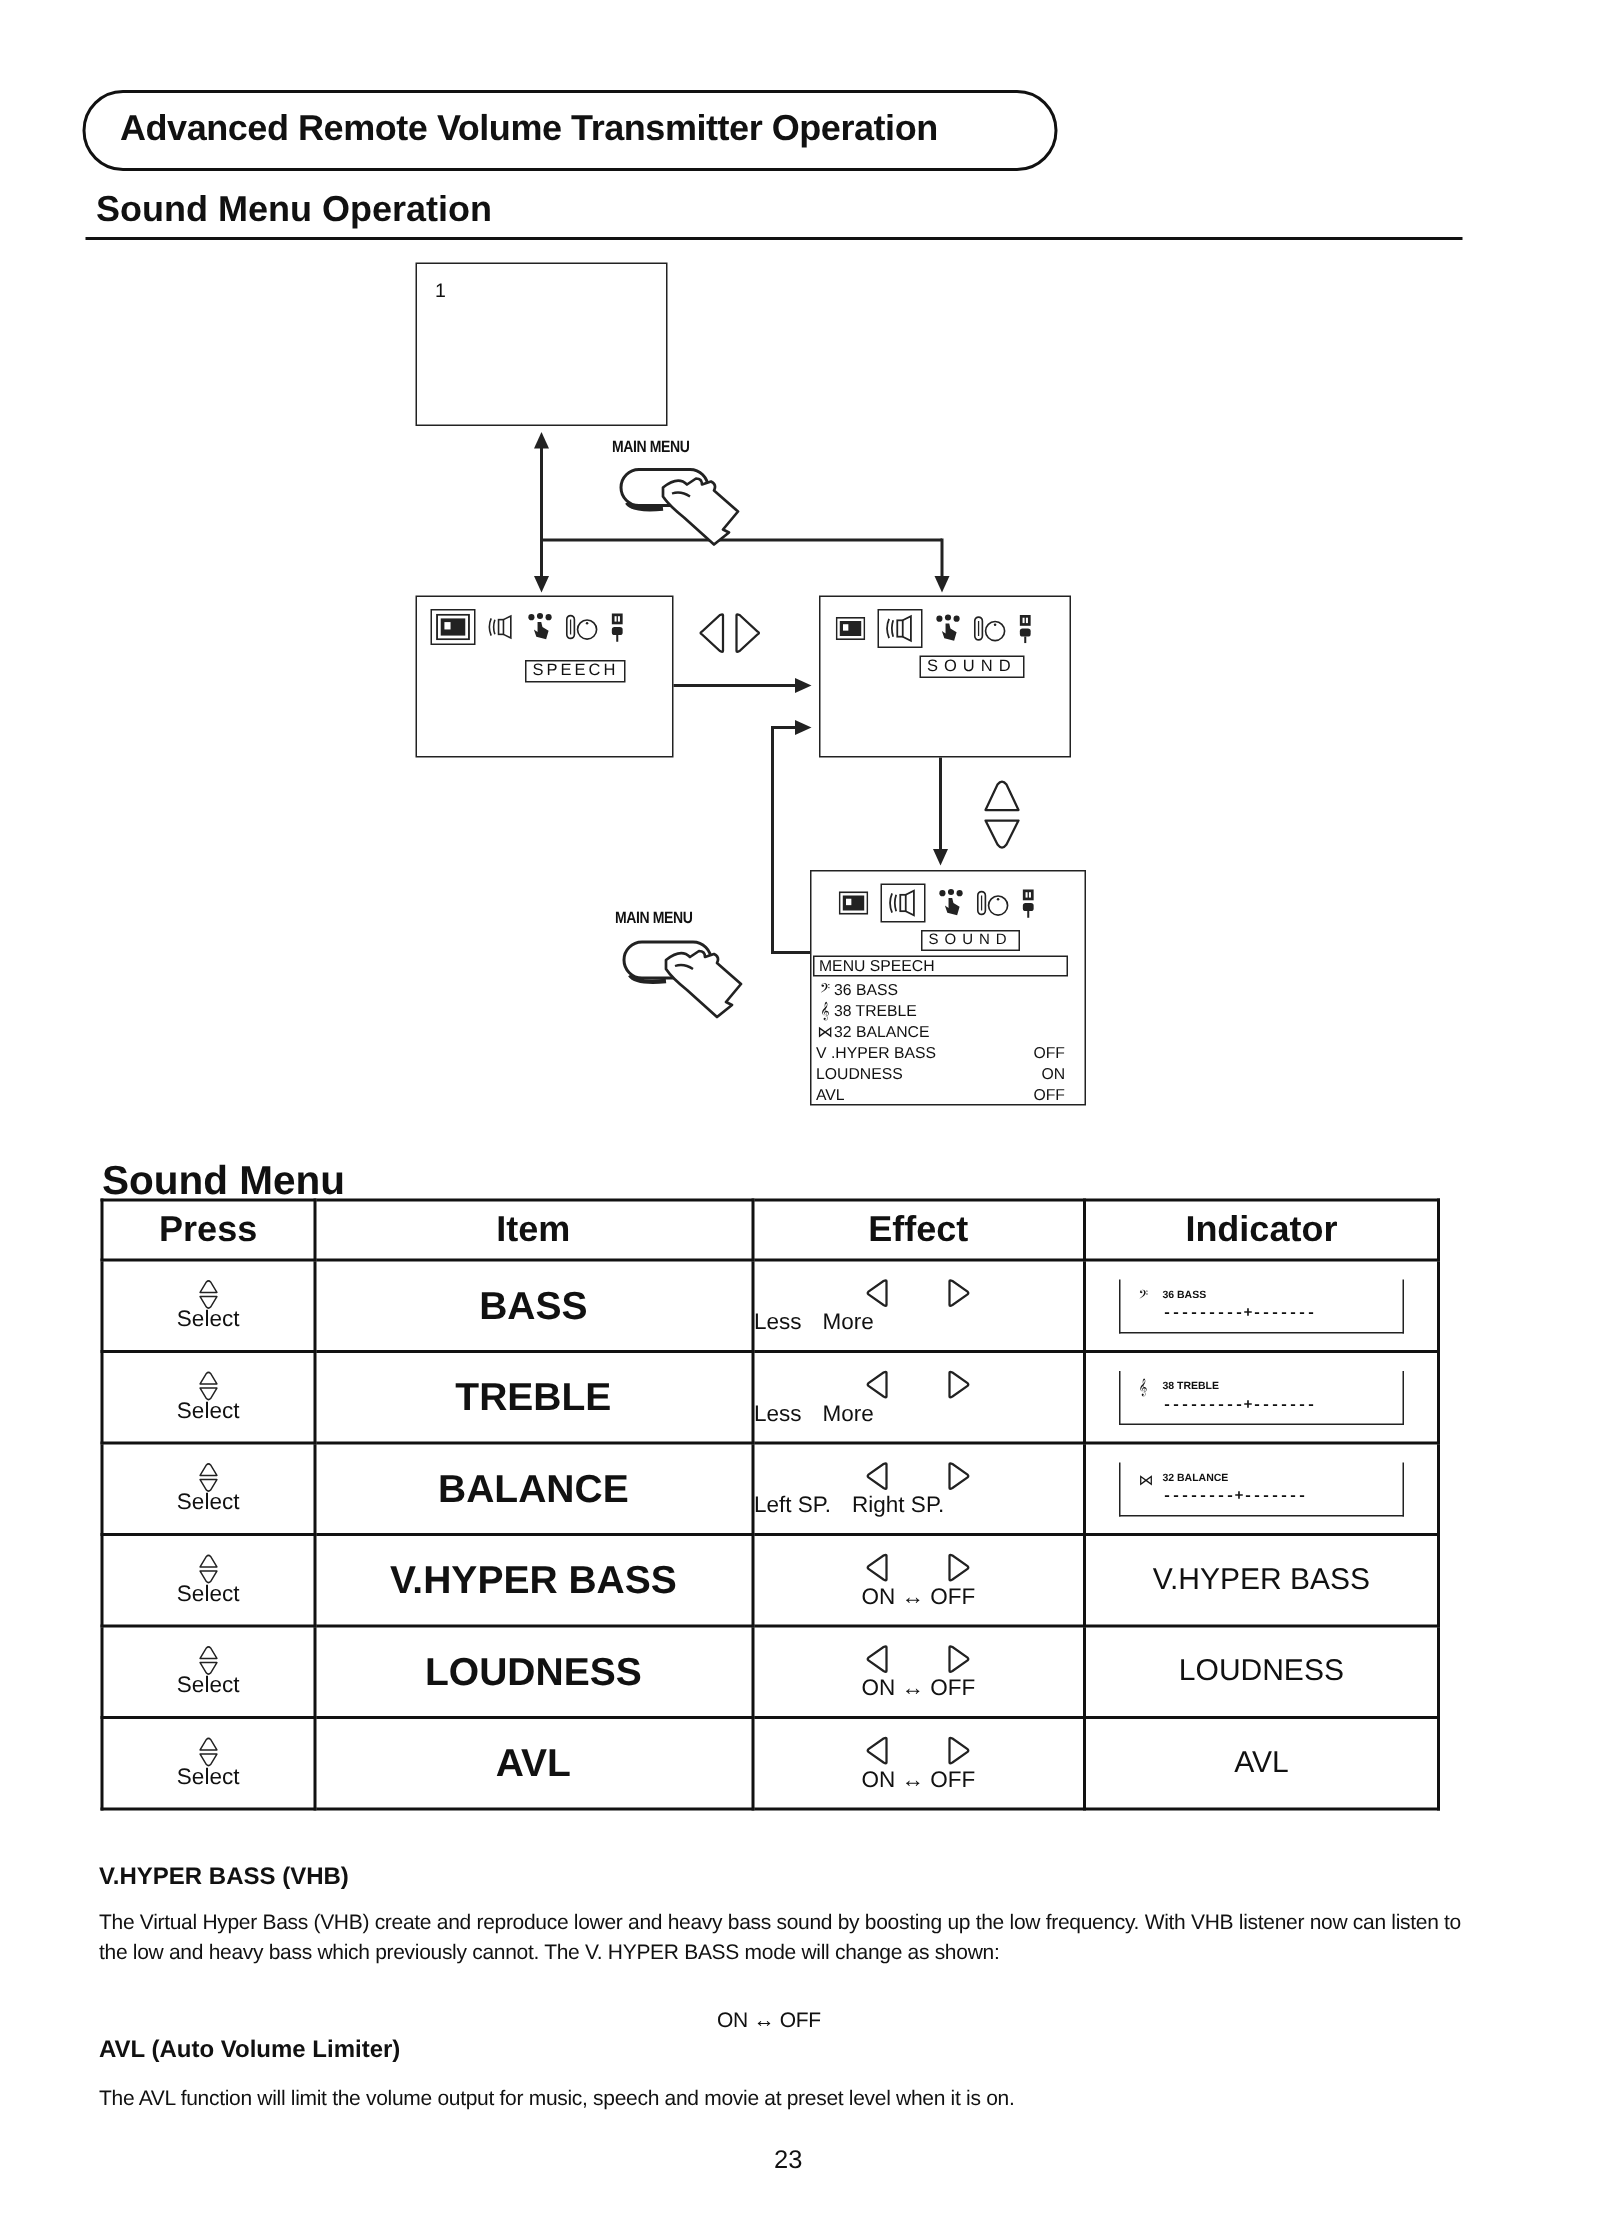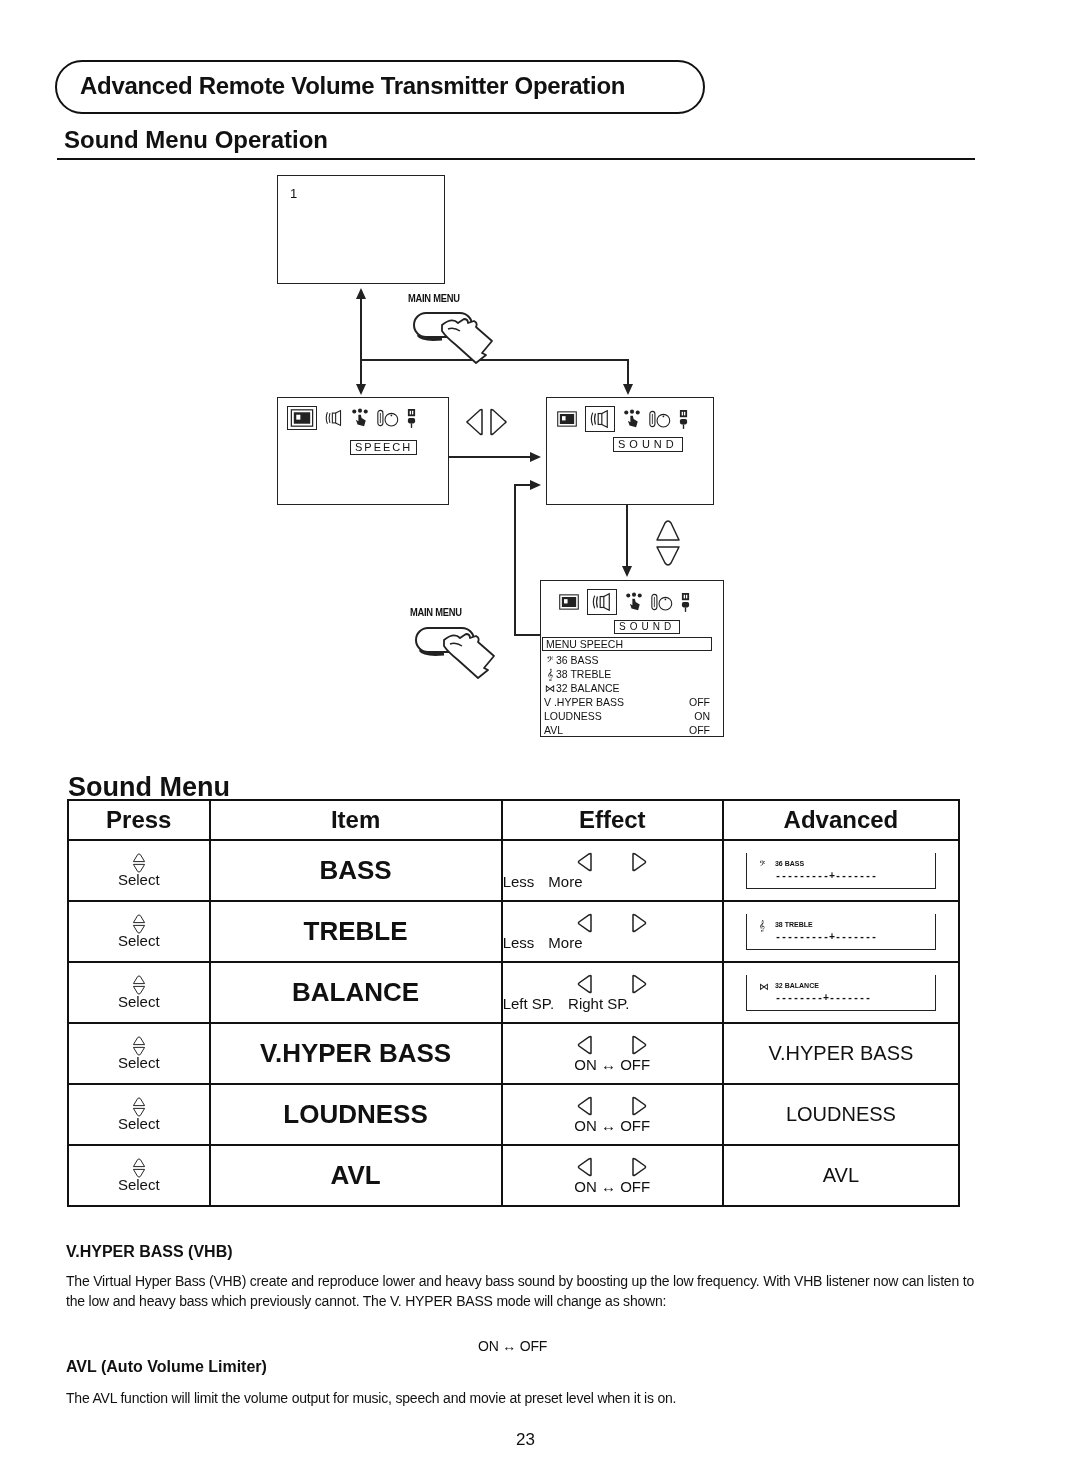--- a/index.html
+++ b/index.html
@@ -258,21 +258,21 @@
 </div>
 
 <div class="abs table-title">Sound Menu</div>
 
 <table class="sound-table">
   <thead>
     <tr>
       <th class="col-press">Press</th>
       <th class="col-item">Item</th>
       <th class="col-effect">Effect</th>
-      <th class="col-ind">Advanced</th>
+      <th class="col-ind">Indicator</th>
     </tr>
   </thead>
   <tbody id="table-body">
       <tr>
         <td class="col-press">
           <svg class="updown" width="14" height="20">
             <use href="#sym-updown"></use>
           </svg>
           <span class="select-label">Select</span>
         </td>

